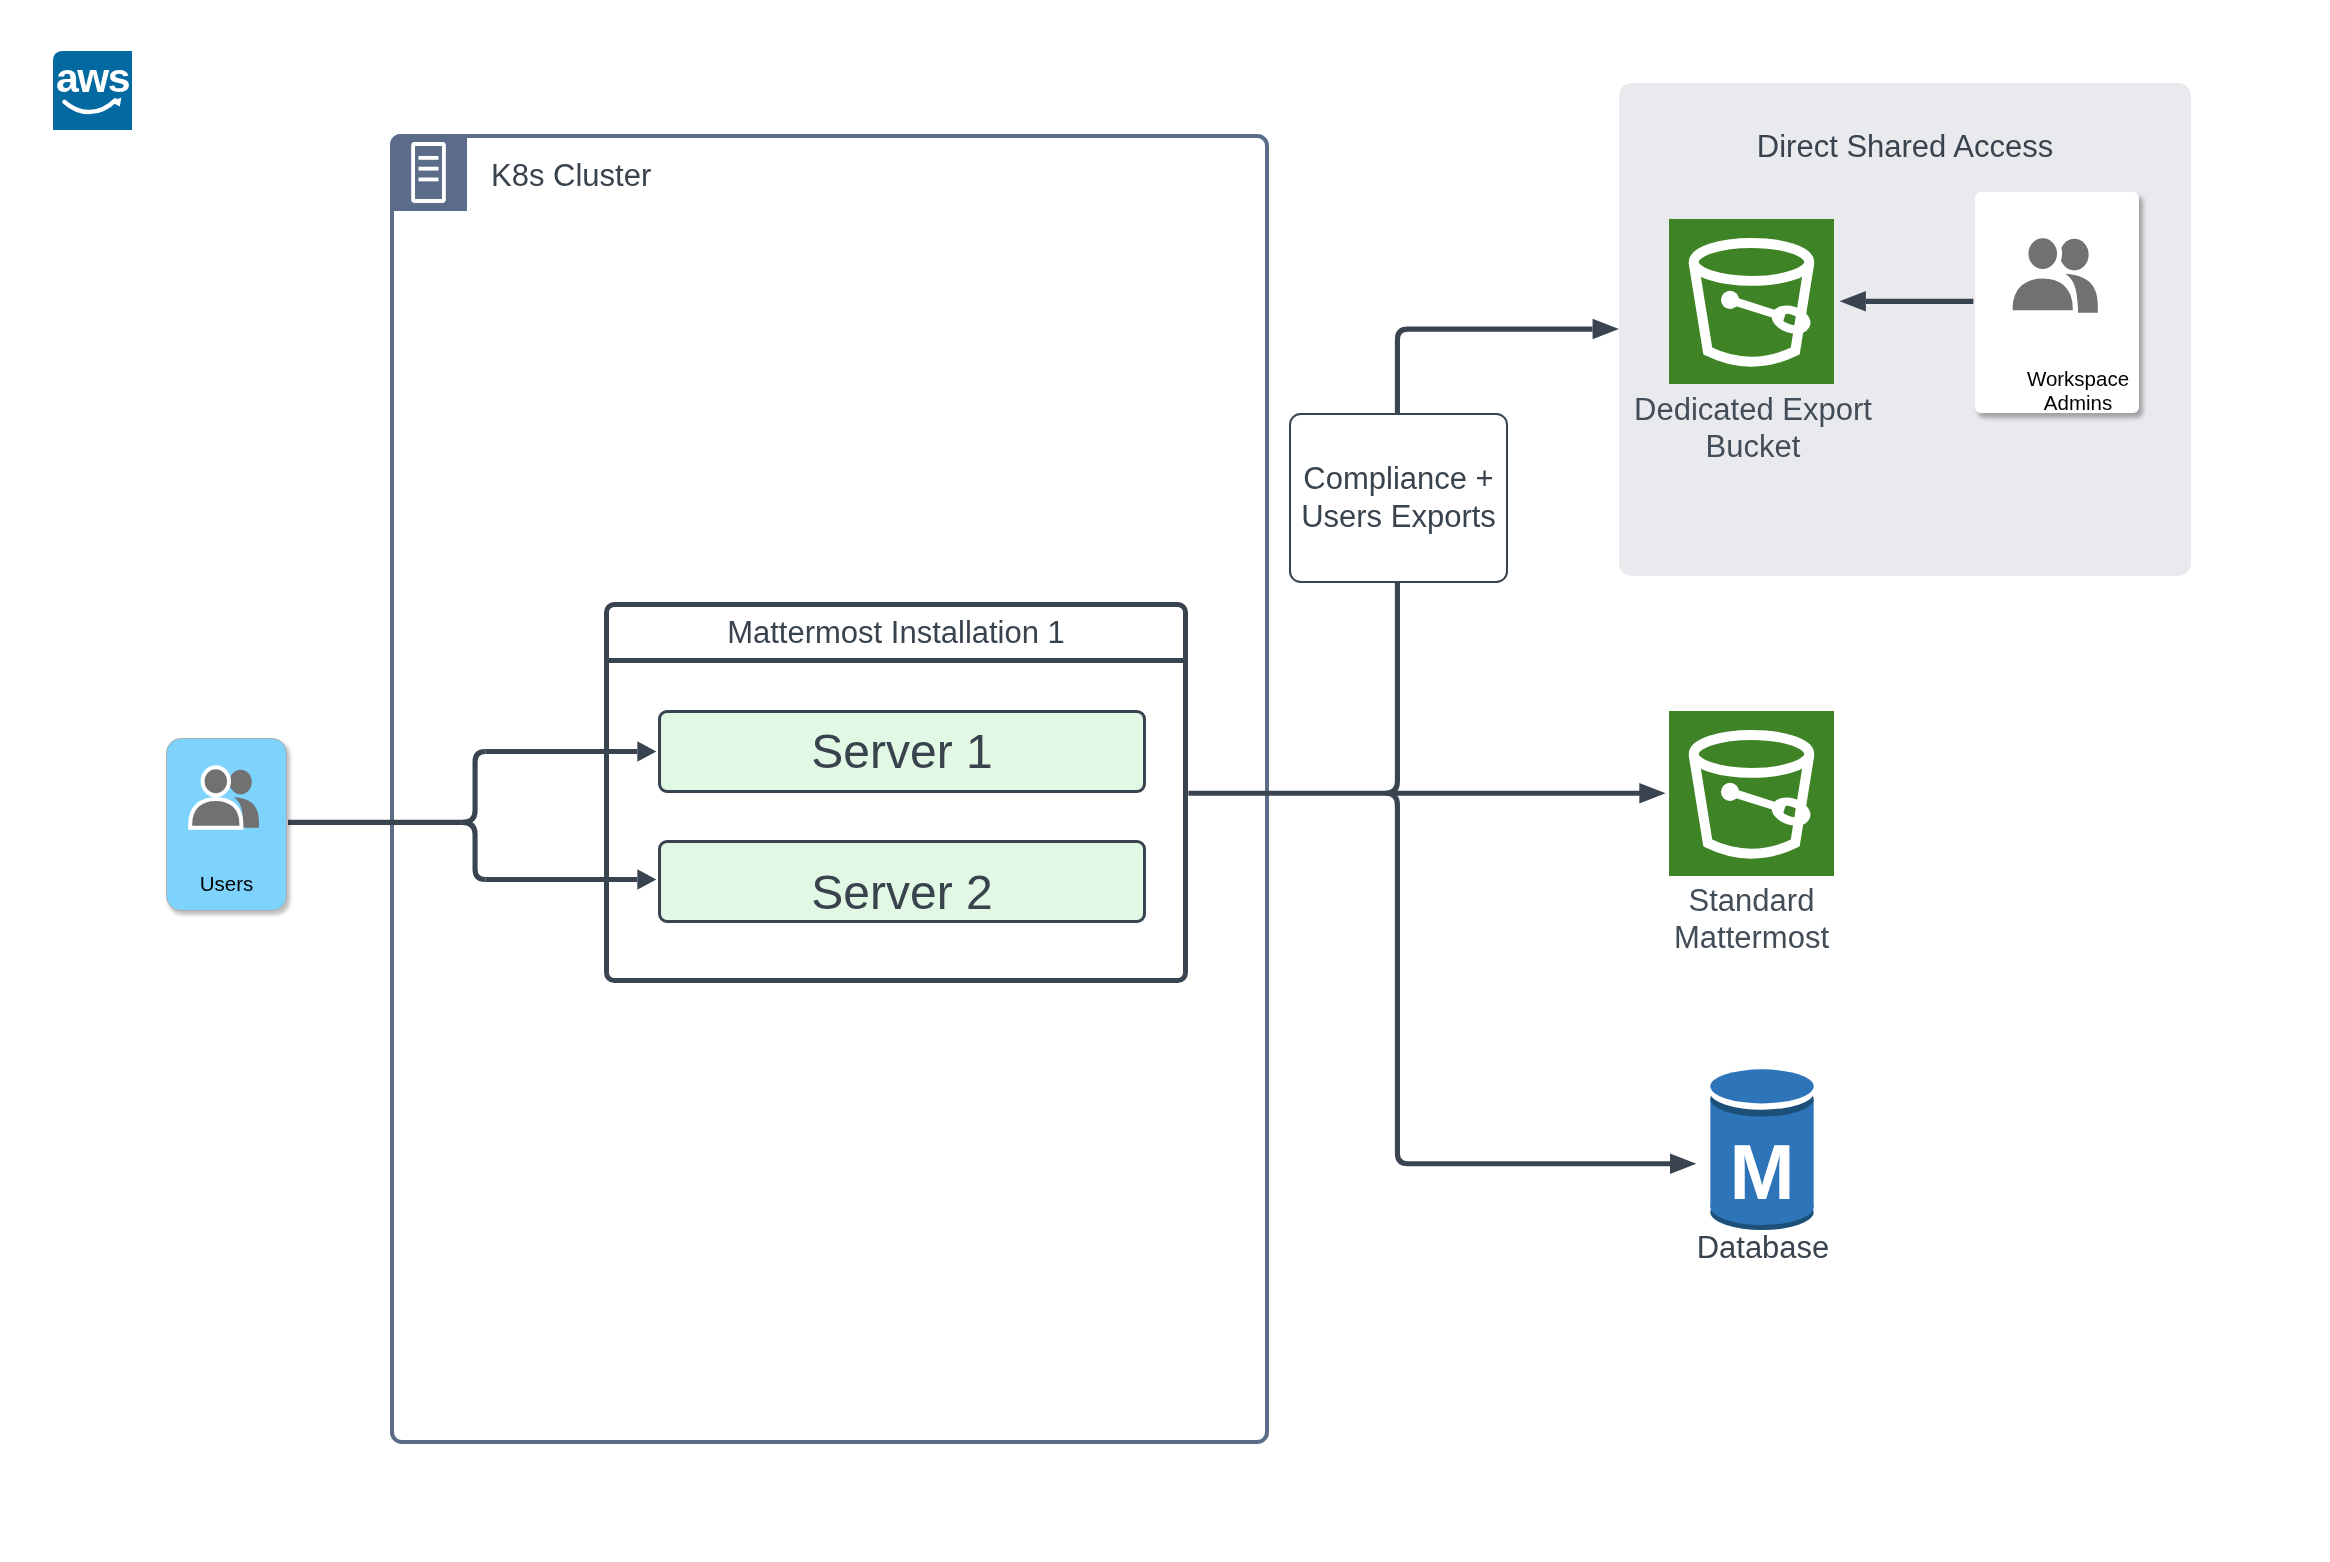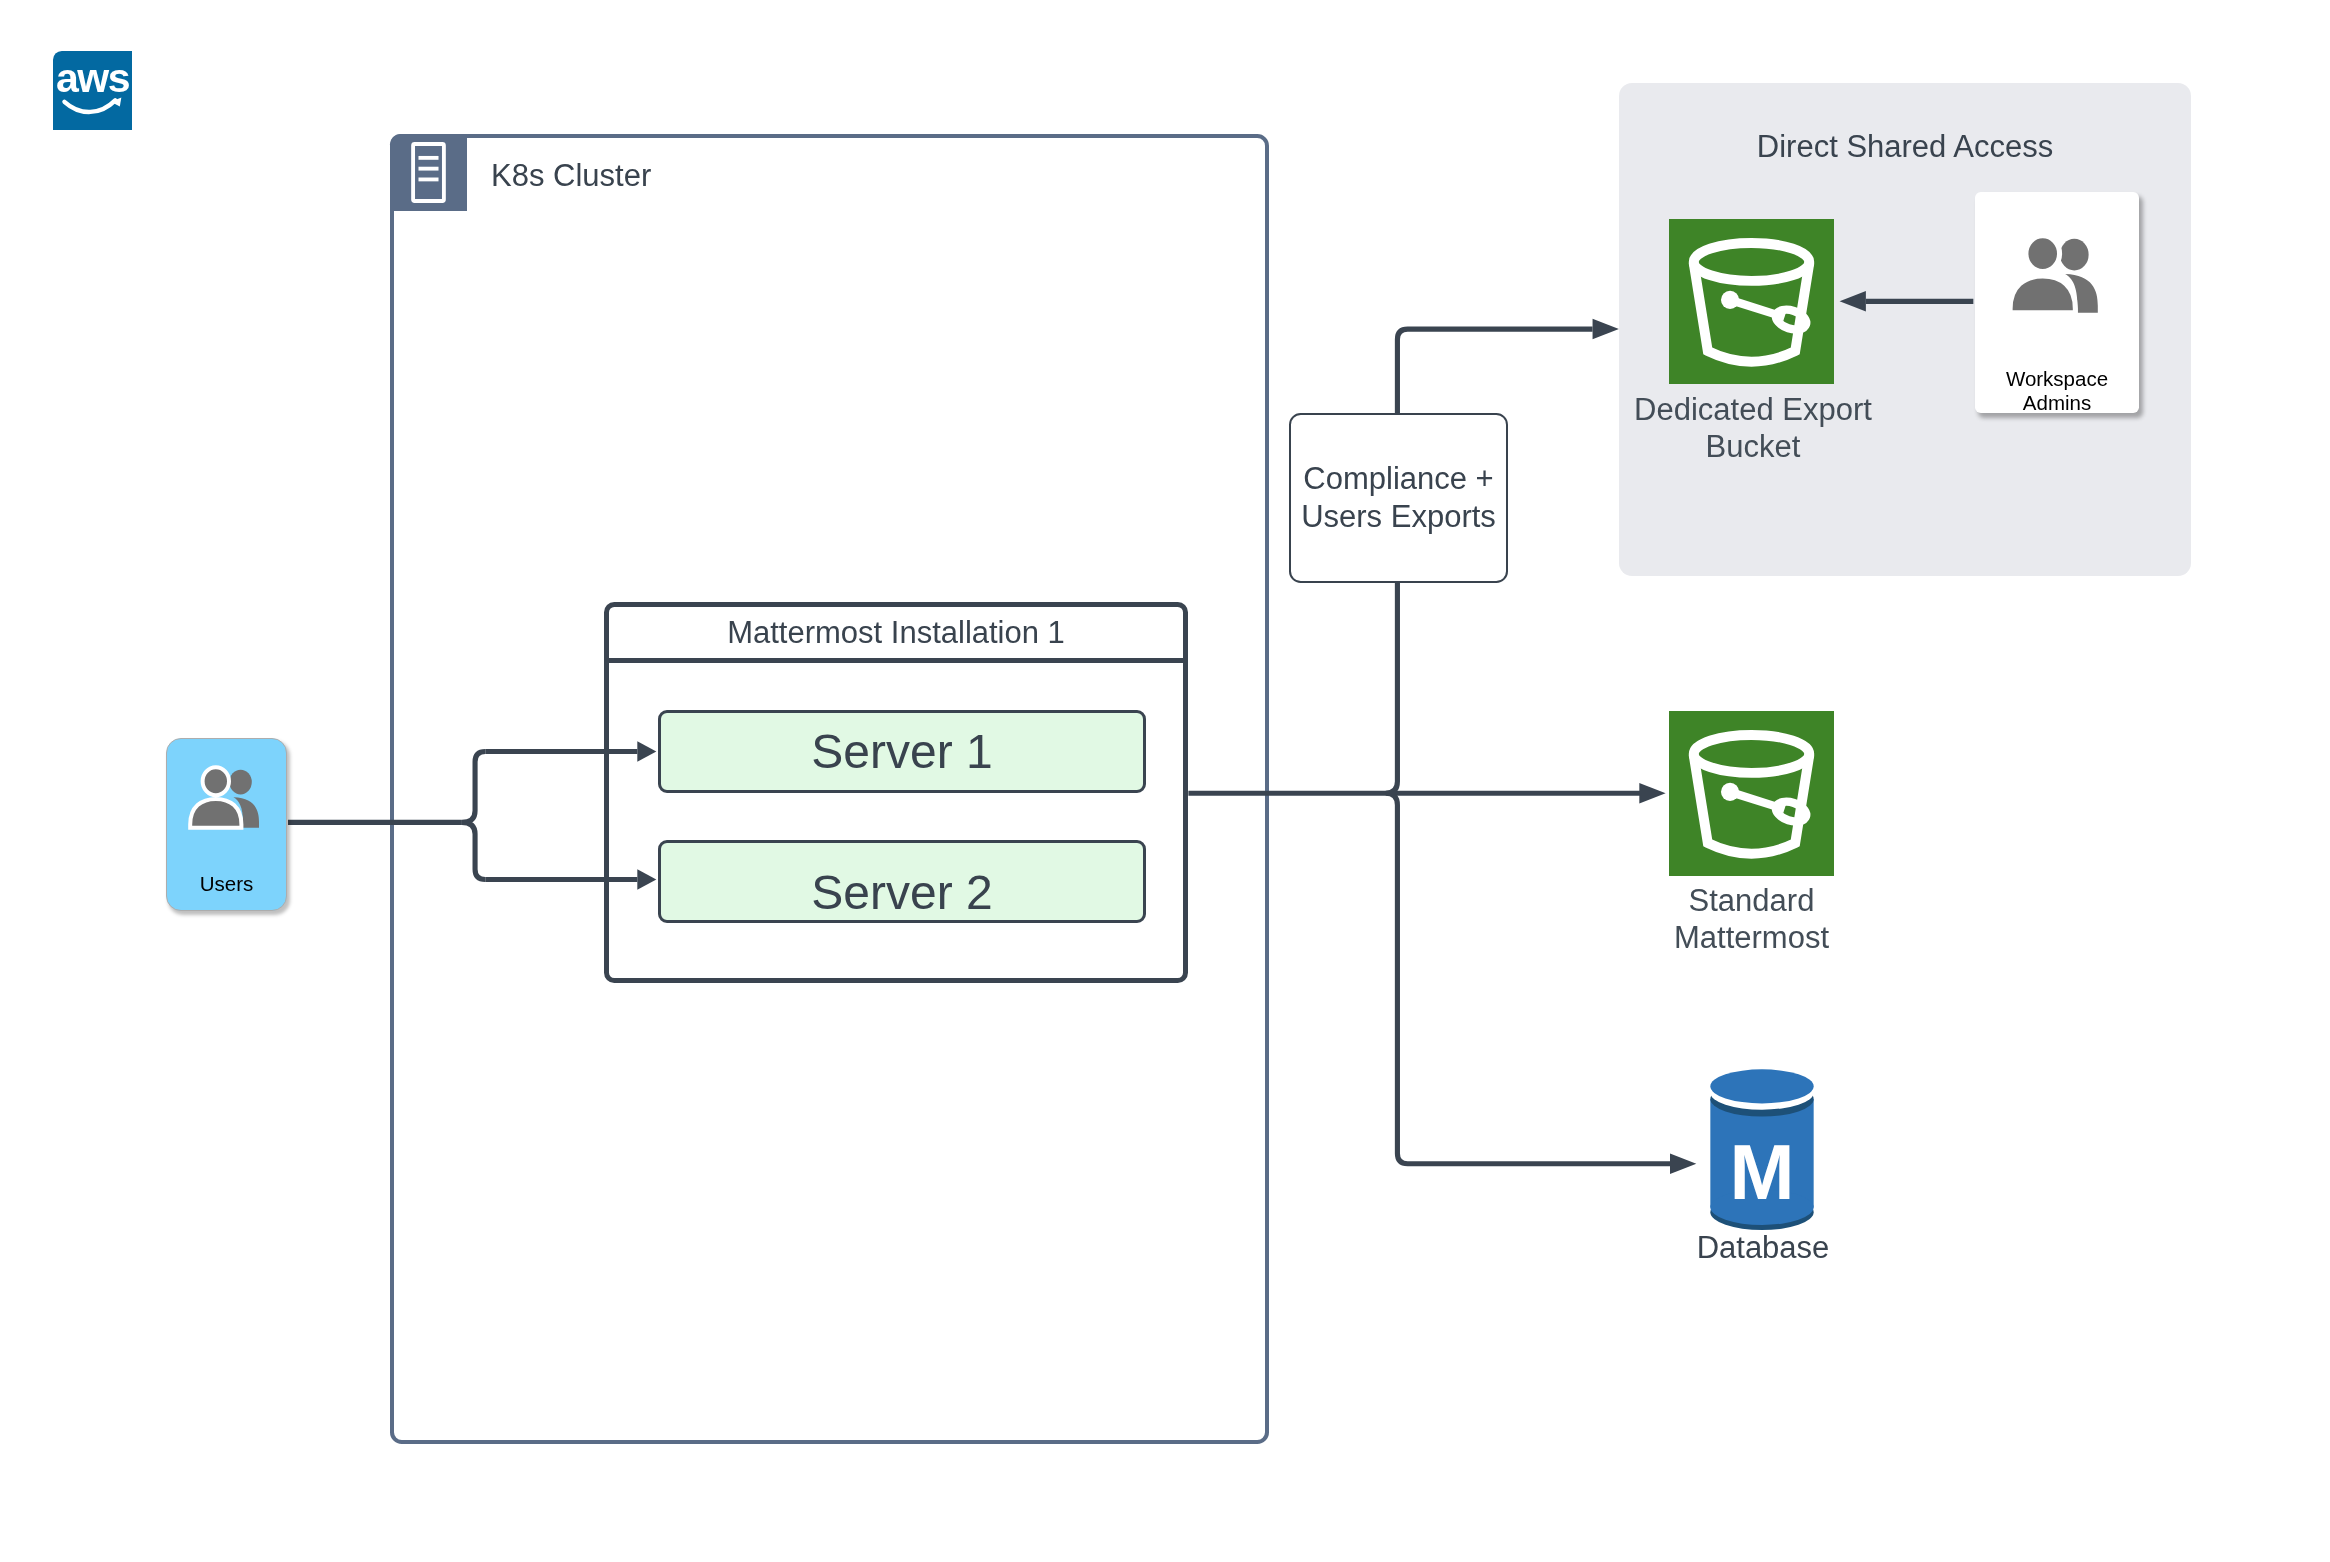--- a/index.html
+++ b/index.html
@@ -55,21 +55,21 @@
               border:1.5px solid #ADADAD;border-radius:15px;
               box-shadow:2.9px 3.7px 3.7px rgba(0,0,0,0.25);z-index:4;}
   .users-card svg{position:absolute;left:20px;top:20.5px;}
   .users-label{position:absolute;left:0;top:133px;width:100%;text-align:center;
                font-size:20.5px;color:#000;}
   .admins-card{left:1975px;top:192px;width:164px;height:221px;background:#fff;
                border-radius:5.8px;box-shadow:3.7px 4.4px 4.4px rgba(0,0,0,0.3);z-index:4;}
   .admins-card svg{position:absolute;left:31px;top:35px;}
   .admins-label{position:absolute;left:0;top:367px;width:100%;text-align:center;
                 font-size:20.5px;color:#000;}
-  .admins-card .admins-label{top:175px;}
+  .admins-card .admins-label{top:175px;padding-left:21px;}
 
   
   .bucket{width:165px;height:165px;background:#3E8427;z-index:4;}
   .bucket-dedicated{left:1669px;top:219px;}
   .bucket-filestore{left:1669px;top:711px;}
   .icon-label{text-align:center;font-size:31px;line-height:37px;color:#434D57;z-index:4;}
   .label-dedicated{left:1614px;top:391px;width:278px;}
   .label-filestore{left:1642px;top:882px;width:219px;}
   .label-database{left:1685px;top:1229px;width:156px;color:#39434E;}
 

